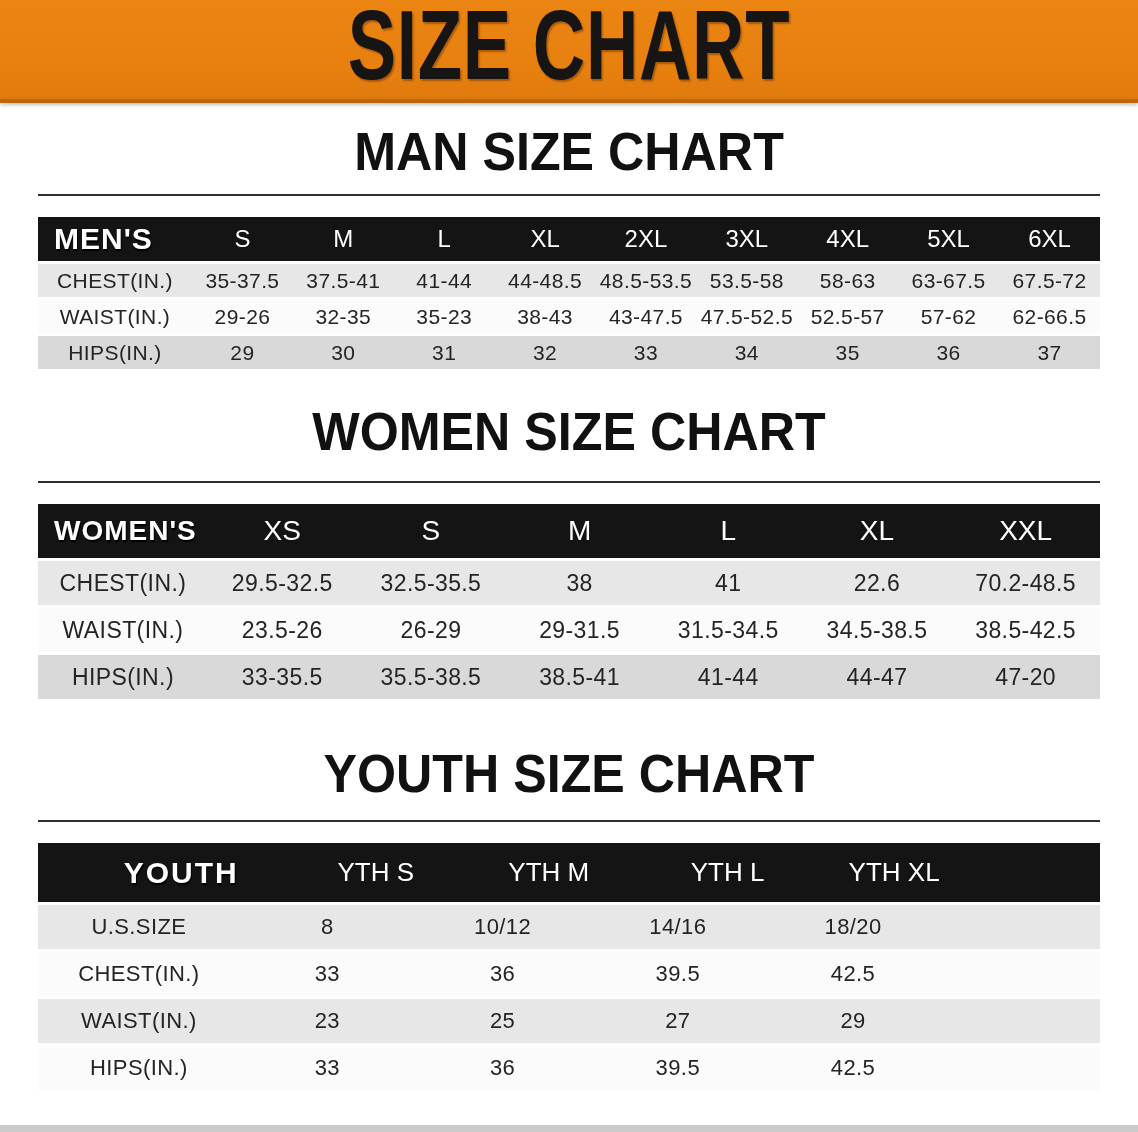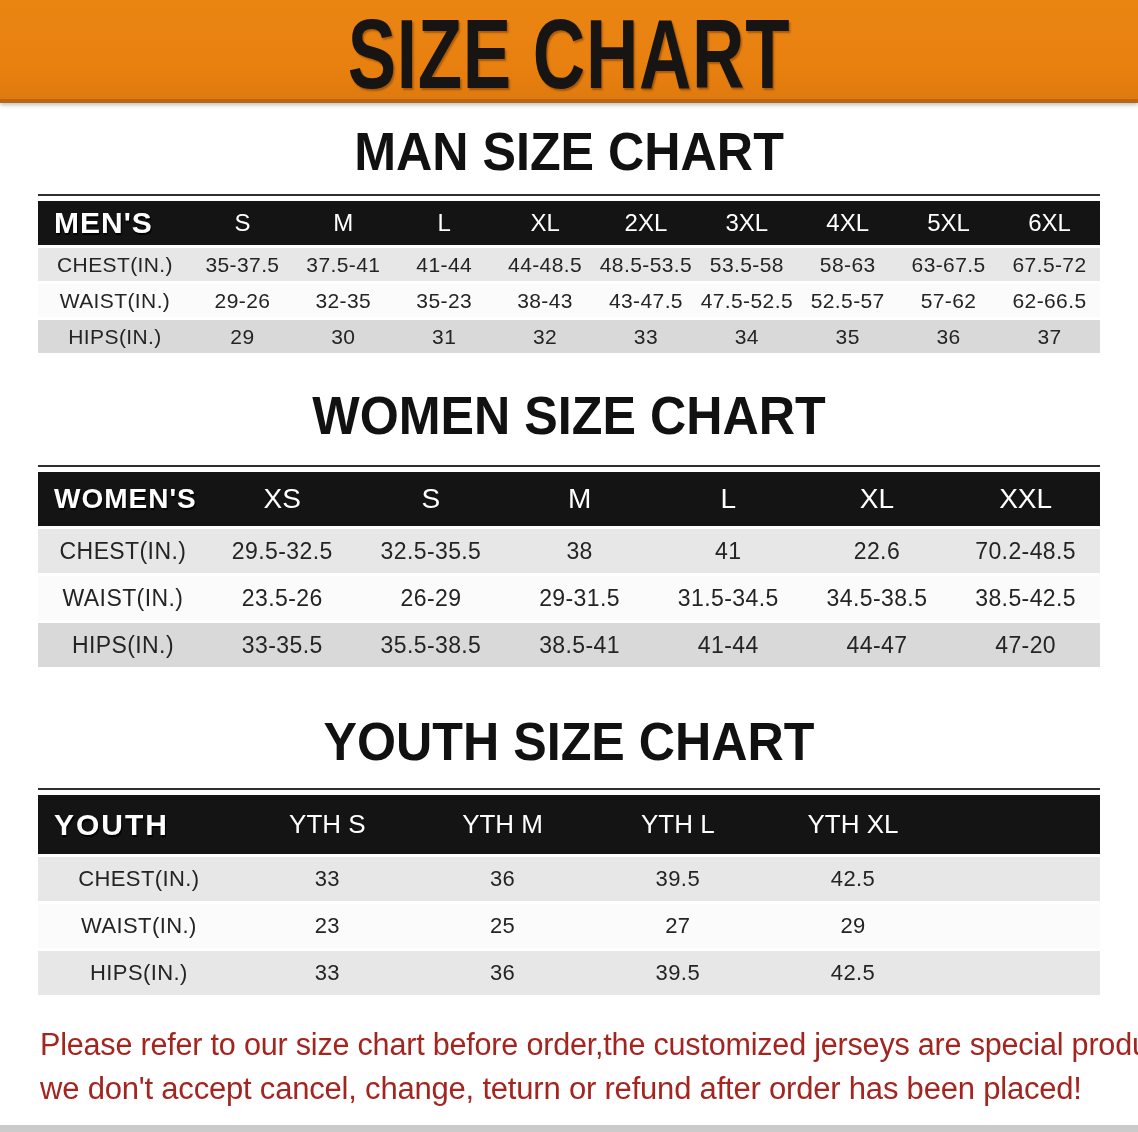--- a/index.html
+++ b/index.html
@@ -5,39 +5,39 @@
   html,body{margin:0;padding:0;background:#fff;}
   body{
     width:1138px;height:1132px;overflow:hidden;position:relative;
     font-family:"Liberation Sans",sans-serif;color:#1c1c1c;
   }
   
   .banner{
     height:99px;width:100%;
     background:linear-gradient(180deg,#ea8512 0%,#e8800f 70%,#df7a0e 100%);
     border-bottom:4px solid #bc660d;
-    display:flex;align-items:flex-end;justify-content:center;
+    display:flex;align-items:flex-start;justify-content:center;
     box-shadow:0 2px 4px rgba(0,0,0,.25);
   }
   .banner h1{
     margin:0;font-size:98px;font-weight:700;line-height:.92;color:#161514;
     transform:scaleX(.74);letter-spacing:1px;white-space:nowrap;
     text-shadow:2px 2px 2px rgba(90,40,0,.45);
   }
   
   main{padding:0 38px;}
   .section-title{
     margin:0;text-align:center;font-weight:700;color:#111;
     font-size:54px;line-height:1;transform:scaleX(.93);white-space:nowrap;
     letter-spacing:0px;
   }
   .s-men .section-title{margin-top:21px;margin-bottom:16px;}
   .s-women .section-title{margin-top:32px;margin-bottom:23px;}
   .s-youth .section-title{margin-top:44px;margin-bottom:20px;}
-  .table-wrap{border-top:2px solid #2e2e2e;padding-top:2px;}
+  .table-wrap{border-top:2px solid #2e2e2e;padding-top:18px;}
   table{
     width:100%;border-collapse:separate;border-spacing:0 3px;table-layout:fixed;
   }
   thead th{
     background:#141414;color:#fff;font-weight:400;text-align:center;
     white-space:nowrap;overflow:hidden;
   }
   thead th.corner{
     text-align:left;padding-left:16px;font-weight:700;letter-spacing:1px;
     text-shadow:1px 2px 1px #000;
@@ -51,21 +51,21 @@
   tbody tr.darker td{background:#d9d9d9;}
   
   .s-men thead th{height:42px;font-size:24px;}
   .s-men thead th.corner{font-size:30px;}
   .s-men tbody td{height:31px;font-size:21px;}
   
   .s-women thead th{height:52px;font-size:28px;}
   .s-women thead th.corner{font-size:28px;}
   .s-women tbody td{height:42px;font-size:23px;}
   
-  .s-youth thead th{height:57px;font-size:26px;}
+  .s-youth thead th{height:57px;font-size:26px;text-align:right;}
   .s-youth thead th.corner{font-size:30px;letter-spacing:2px;}
   .s-youth tbody td{height:42px;font-size:22px;}
   
   .notice{margin:25px 0 0;padding:0 40px;color:#a32520;}
   .notice p{
     margin:0;font-size:31px;line-height:1.42;font-weight:400;
     letter-spacing:-.2px;white-space:nowrap;transform-origin:left center;
   }
   .notice p:first-child{transform:scaleX(.985);}
   .bottom-strip{
@@ -224,20 +224,28 @@
               <th class="corner">YOUTH</th>
               <th>YTH S</th>
               <th>YTH M</th>
               <th>YTH L</th>
               <th>YTH XL</th>
               <th></th>
             </tr>
           </thead>
           <tbody>
             <tr>
+              <td class="row-label">U.S.SIZE</td>
+              <td>8</td>
+              <td>10/12</td>
+              <td>14/16</td>
+              <td>18/20</td>
+              <td></td>
+            </tr>
+            <tr>
               <td class="row-label">CHEST(IN.)</td>
               <td>33</td>
               <td>36</td>
               <td>39.5</td>
               <td>42.5</td>
               <td></td>
             </tr>
             <tr>
               <td class="row-label">WAIST(IN.)</td>
               <td>23</td>

